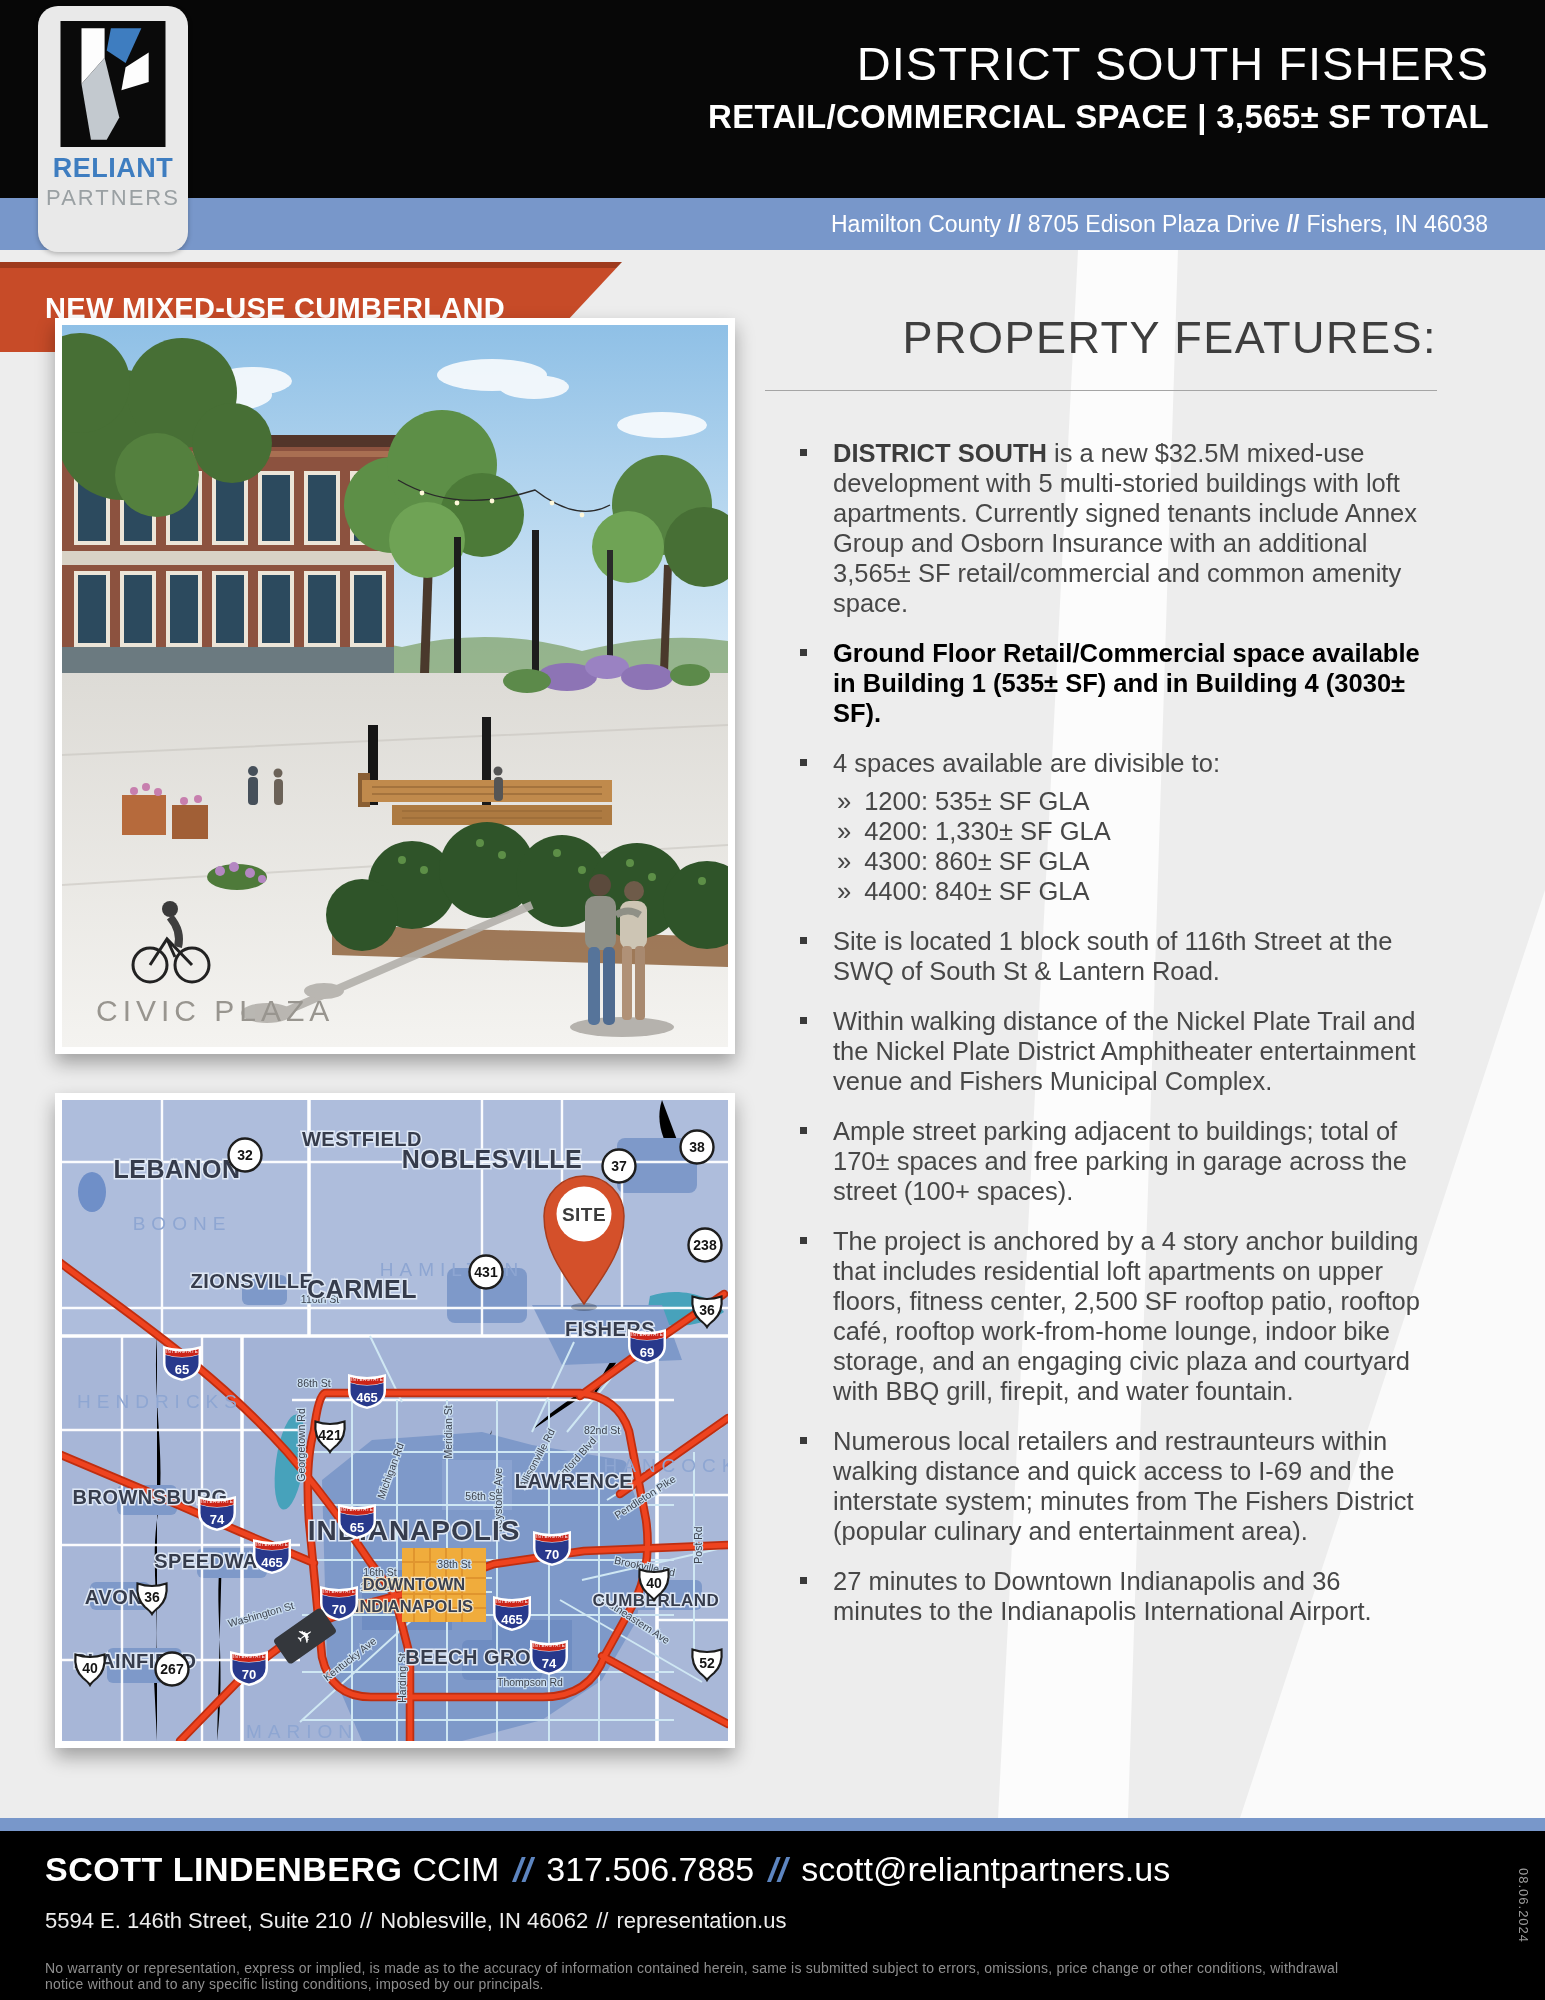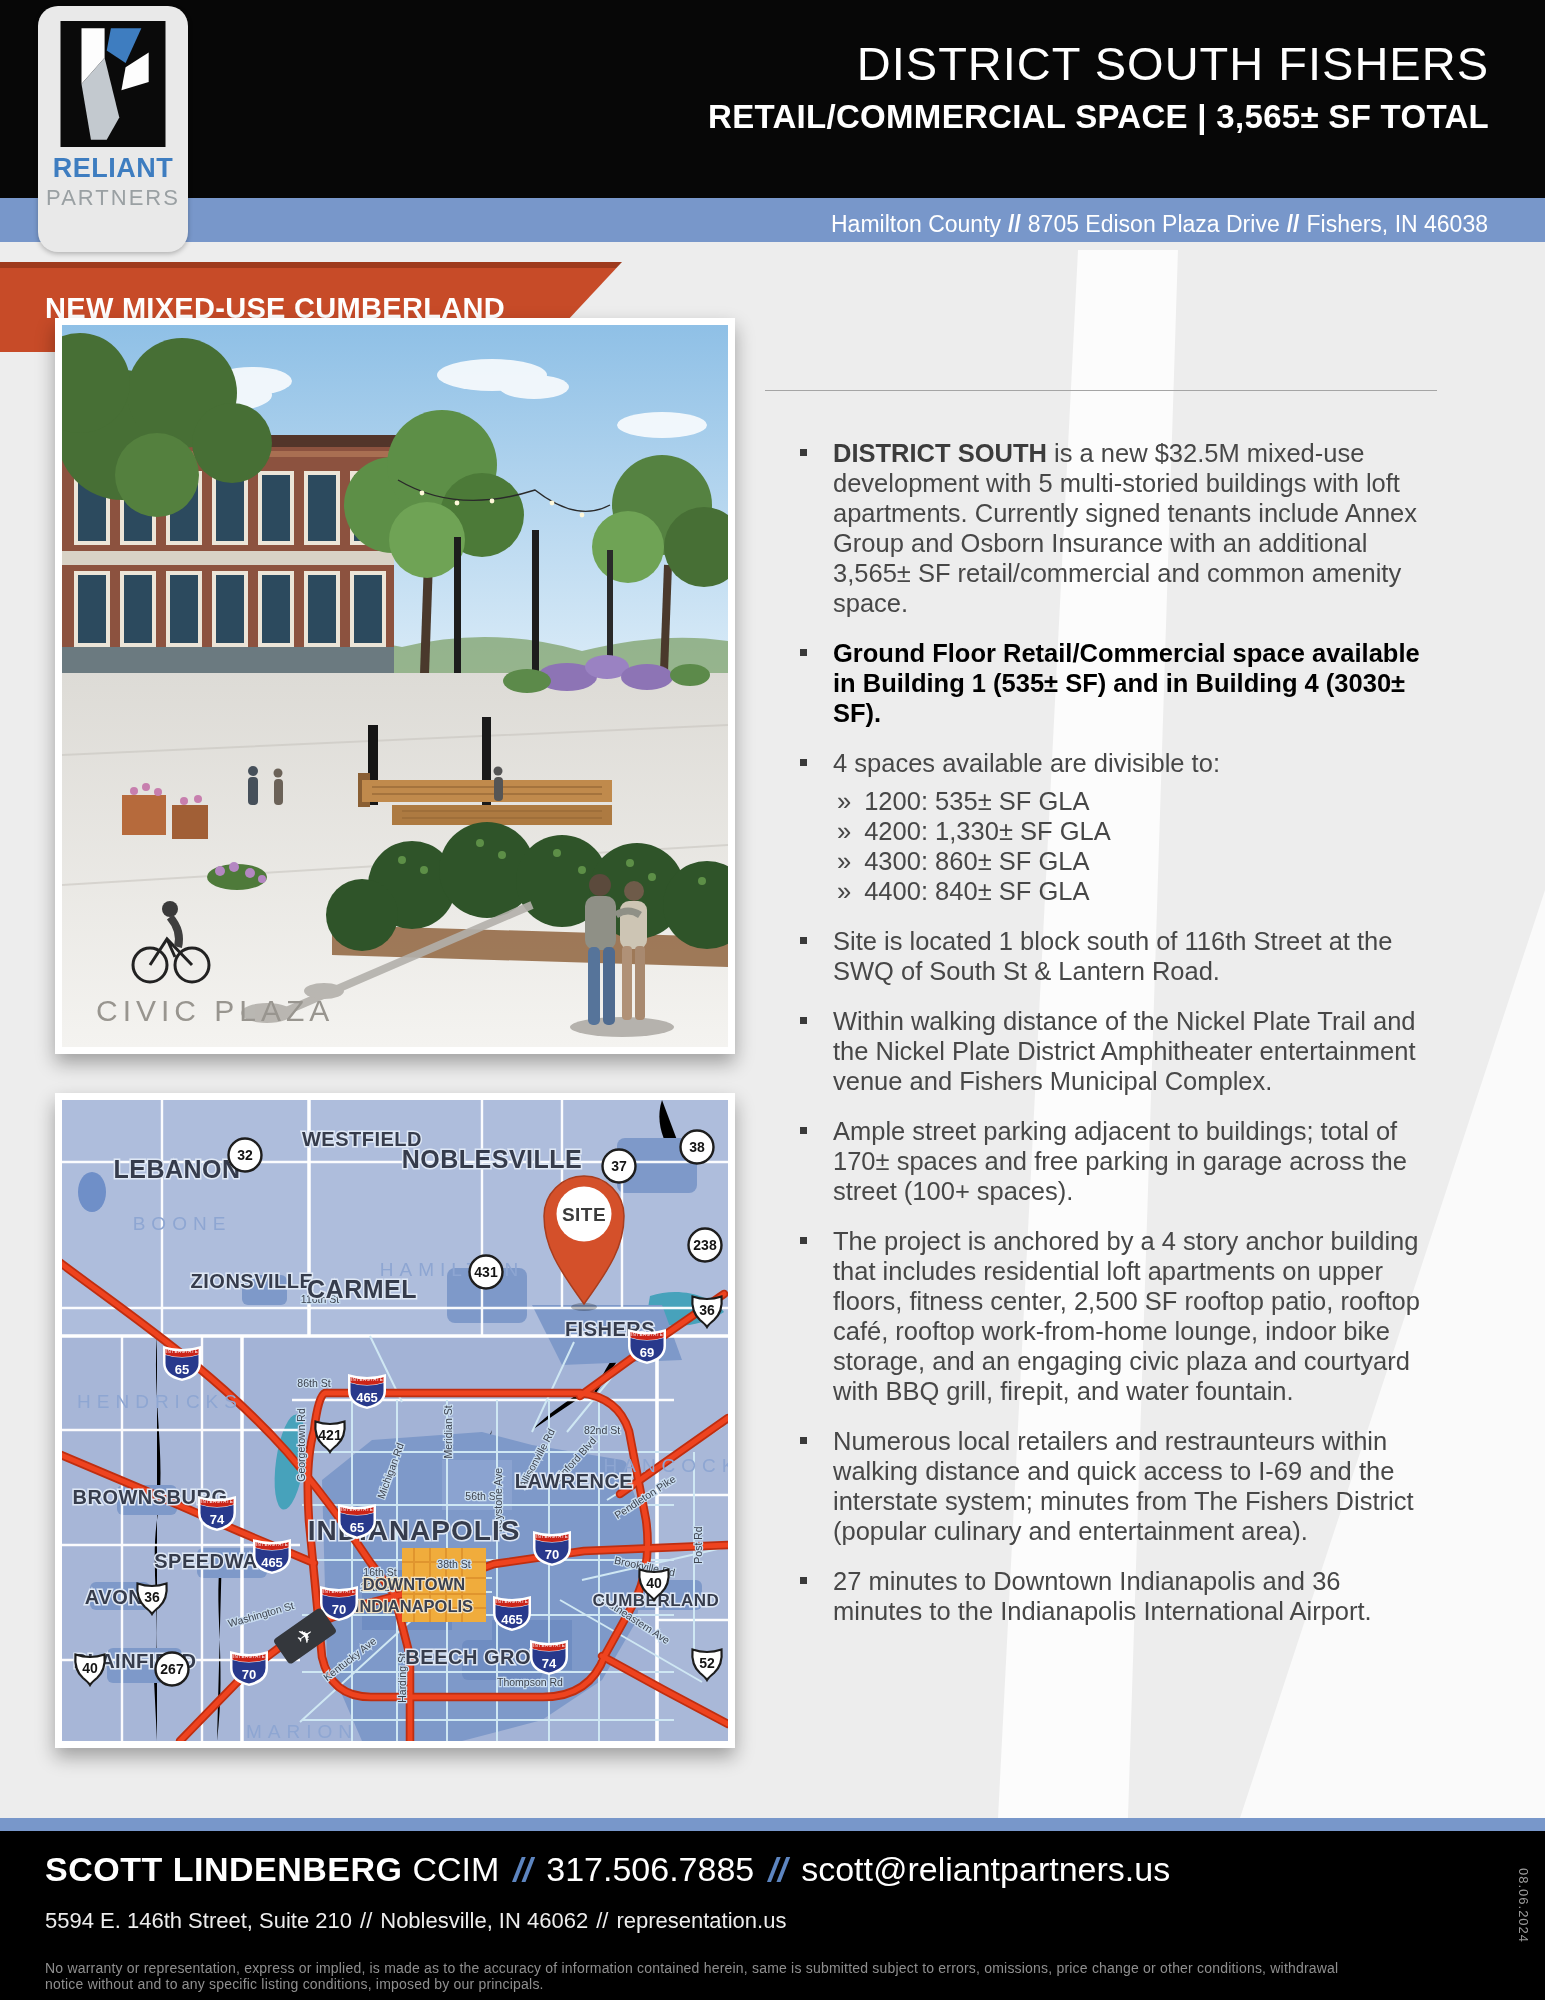--- a/index.html
+++ b/index.html
@@ -1,20 +1,20 @@
 <!DOCTYPE html>
 <html><head>
 <meta charset="utf-8">
 <style>
   html,body{margin:0;padding:0;background:#555;}
   .page{position:relative;width:1545px;height:2000px;margin:0 auto;background:#ededed;
         font-family:Liberation Sans, sans-serif;overflow:hidden;}
   
   .header{position:absolute;left:0;top:0;width:1545px;height:198px;background:#070707;}
-  .bluebar{position:absolute;left:0;top:198px;width:1545px;height:44px;background:#7897ca;}
+  .bluebar{position:absolute;left:0;top:198px;width:1545px;height:52px;background:#7897ca;}
   .bluebar-text{position:absolute;right:57px;top:0;height:52px;line-height:52px;color:#fff;
         font-size:23px;white-space:nowrap;}
   .bluebar-text .sep{font-weight:700;padding:0 7px;}
   .titleblock{position:absolute;right:56px;top:38px;text-align:right;color:#fff;}
   .title{font-size:47px;font-weight:400;letter-spacing:1px;line-height:1.1;margin:0;}
   .subtitle{font-size:33px;font-weight:700;margin:8px 0 0 0;letter-spacing:.3px;}
   
   .logo-box{position:absolute;left:38px;top:6px;width:150px;height:246px;background:#e9e9e9;
         z-index:5;text-align:center;box-shadow:0 2px 5px rgba(0,0,0,.25);border-radius:20px;}
   .logo-box svg{margin-top:15px;}
@@ -109,20 +109,21 @@
   </div>
 
   <div class="body">
     <div class="wm wm1"></div>
     <div class="wm wm2"></div>
 
     <div class="banner">
       <p class="banner-label">NEW MIXED-USE CUMBERLAND</p>
     </div>
 
+    <h2 class="features-heading">PROPERTY FEATURES:</h2>
     <div class="features-rule"></div>
 
     <div class="figure fig-plaza">
       <svg width="666" height="722" viewBox="0 0 666 722">
         <defs>
           <linearGradient id="sky" x1="0" y1="0" x2="0" y2="1">
             <stop offset="0" stop-color="#8fc0e6"></stop>
               <stop offset="1" stop-color="#e9f4fb"></stop>
           </linearGradient>
           <linearGradient id="pave" x1="0" y1="0" x2="0" y2="1">

